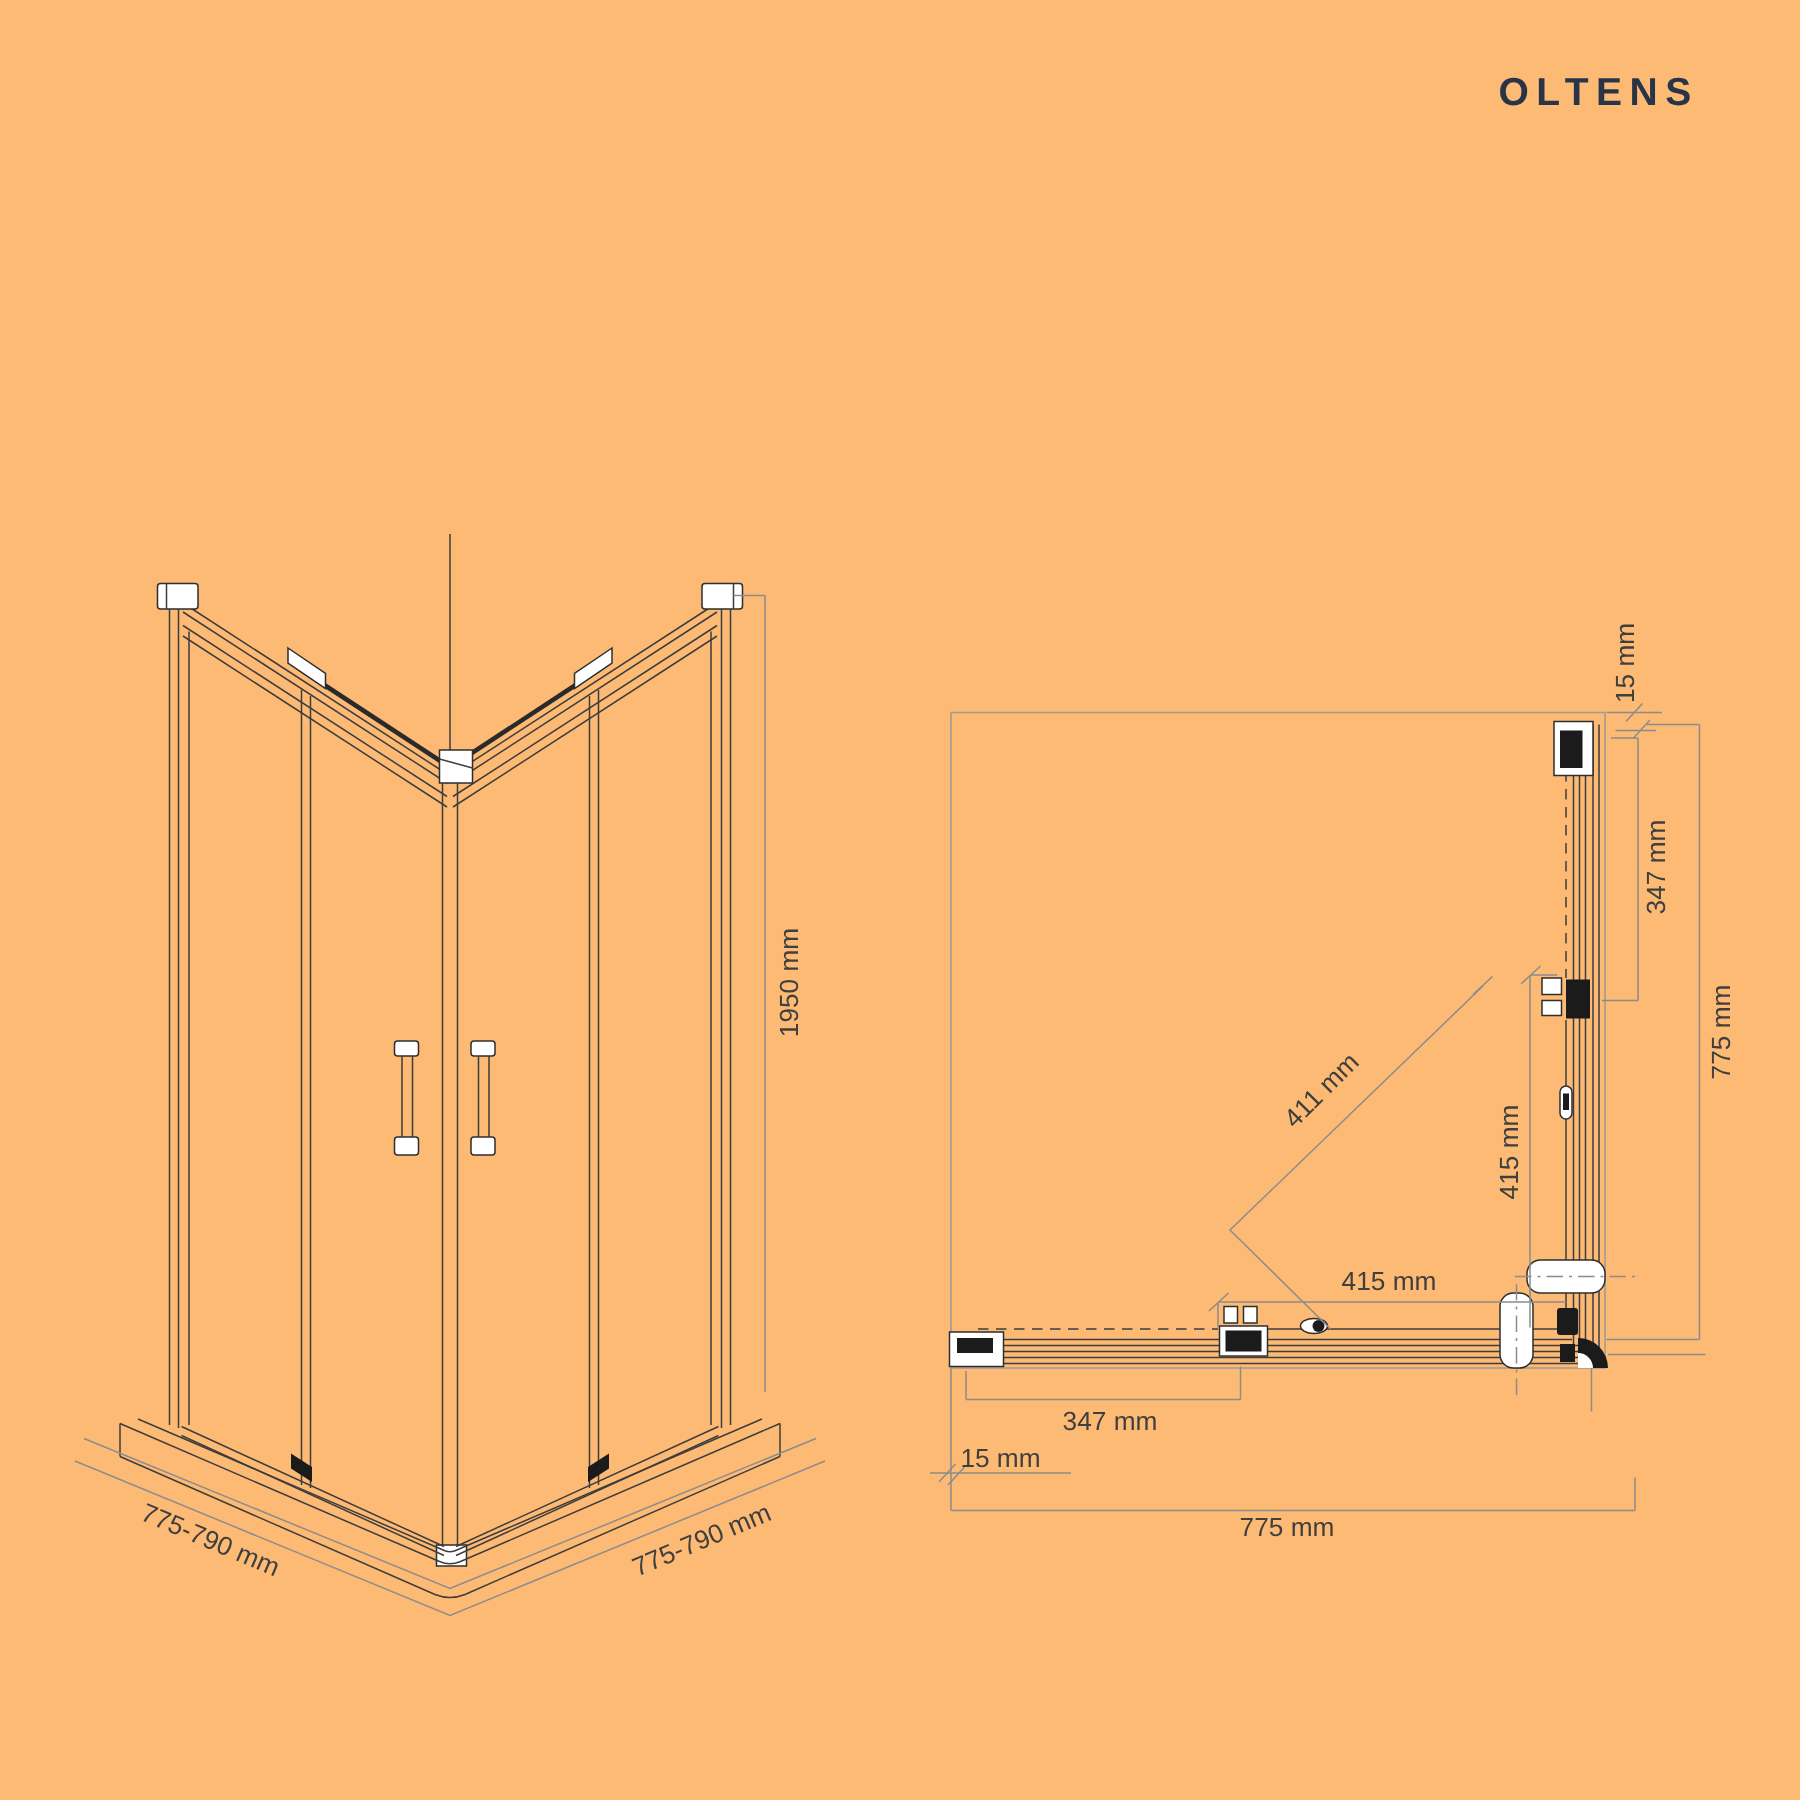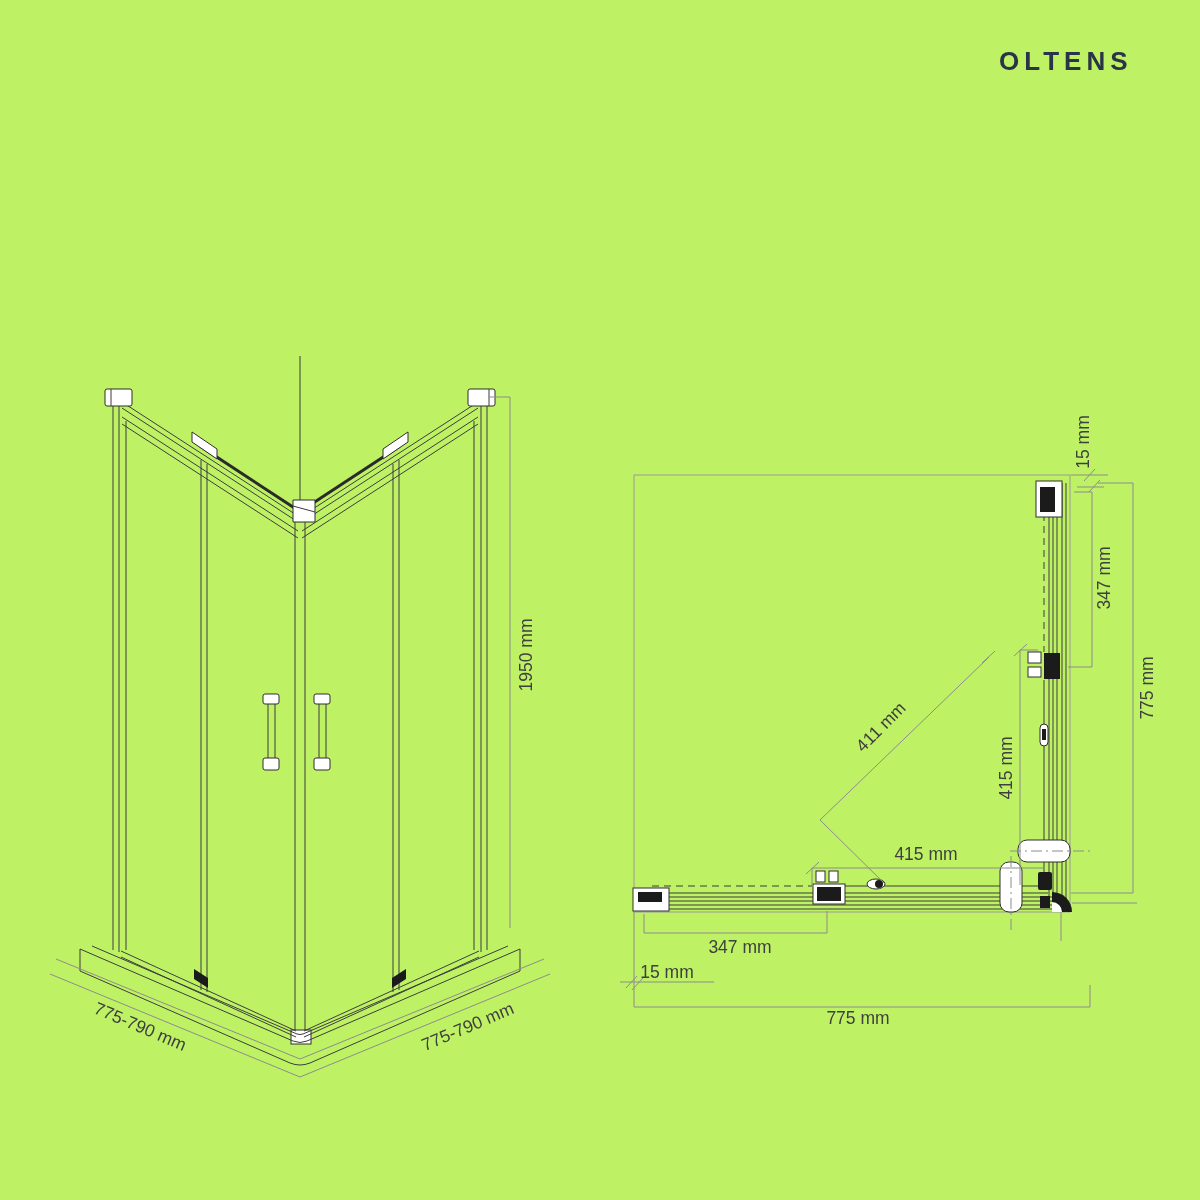--- a/index.html
+++ b/index.html
@@ -1,17 +1,17 @@
 <!DOCTYPE html>
 <html><head>
 <meta charset="utf-8">
 <style>
   html,body{margin:0;padding:0;background:#ffffff;}
   .canvas{
-    position:relative;width:1200px;height:1200px;background:#bef264;overflow:hidden;
+    position:relative;width:1200px;height:1200px;background:#fdba74;overflow:hidden;
     font-family:"Liberation Sans", sans-serif;
   }
   .logo{
     position:absolute;left:999px;top:46px;
     font-size:26px;font-weight:bold;letter-spacing:5px;color:#2A3447;
   }
   svg{position:absolute;left:0;top:0;}
   .ln{stroke:#3d3d3d;stroke-width:1;fill:none;stroke-linecap:butt;}
   .lnthick{stroke:#2a2a2a;stroke-width:3;fill:none;}
   .sq{stroke:#9a9a9a;stroke-width:1;fill:none;}

